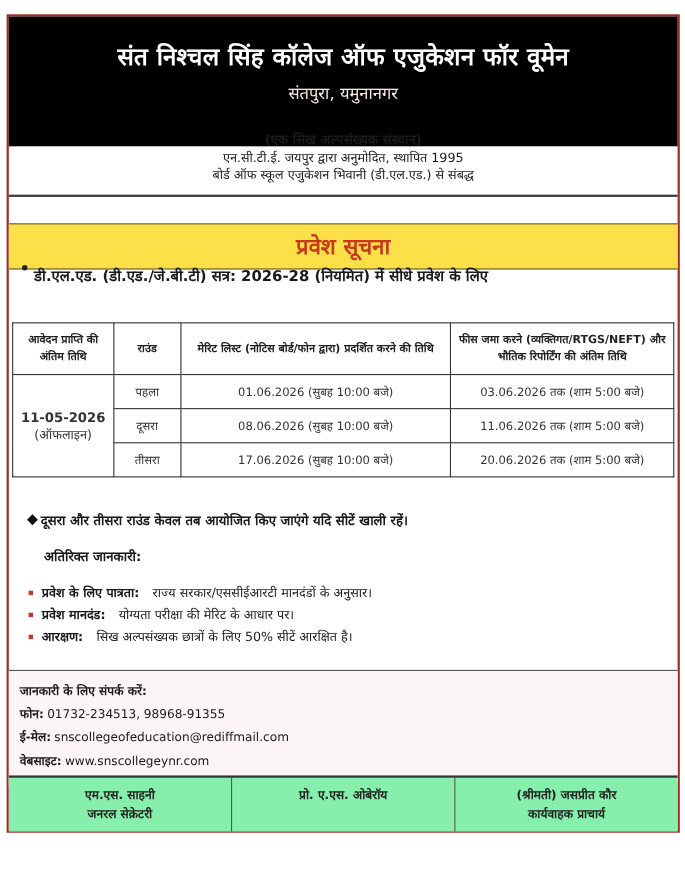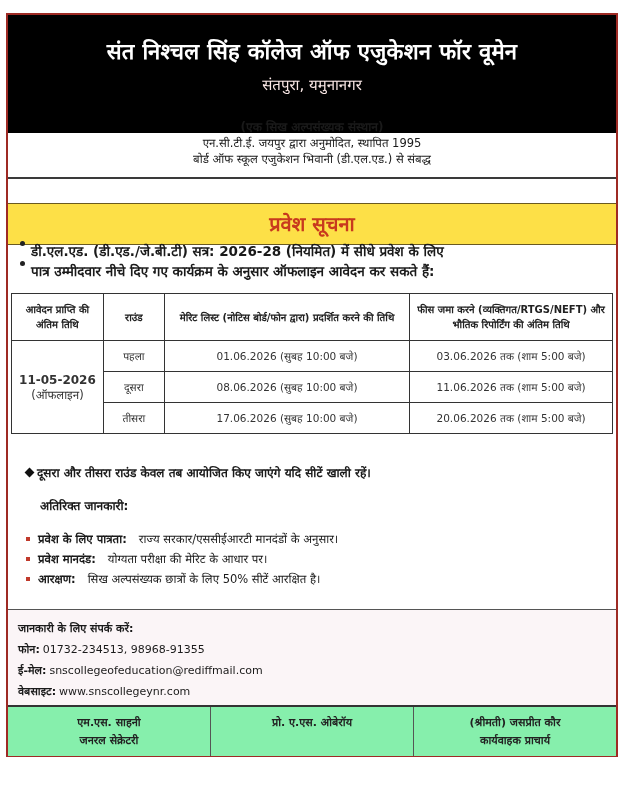--- a/index.html
+++ b/index.html
@@ -80,24 +80,20 @@
 
   <div class="notice-band">
     <span class="notice-title">प्रवेश सूचना</span>
   </div>
 
   <div class="bullets">
     <div class="b">
         <span class="dot"></span>
         <span>डी.एल.एड. (डी.एड./जे.बी.टी) सत्र: 2026-28 (नियमित) में सीधे प्रवेश के लिए</span>
       </div>
-    <div class="b">
-        <span class="dot"></span>
-        <span>पात्र उम्मीदवार नीचे दिए गए कार्यक्रम के अनुसार ऑफलाइन आवेदन कर सकते हैं:</span>
-      </div>
   </div>
 
   <table class="schedule">
     <thead>
       <tr>
         <th class="col1">आवेदन प्राप्ति की अंतिम तिथि</th>
         <th class="col2">राउंड</th>
         <th class="col3">मेरिट लिस्ट (नोटिस बोर्ड/फोन द्वारा) प्रदर्शित करने की तिथि</th>
         <th class="col4">फीस जमा करने (व्यक्तिगत/RTGS/NEFT) और भौतिक रिपोर्टिंग की अंतिम तिथि</th>
       </tr>

